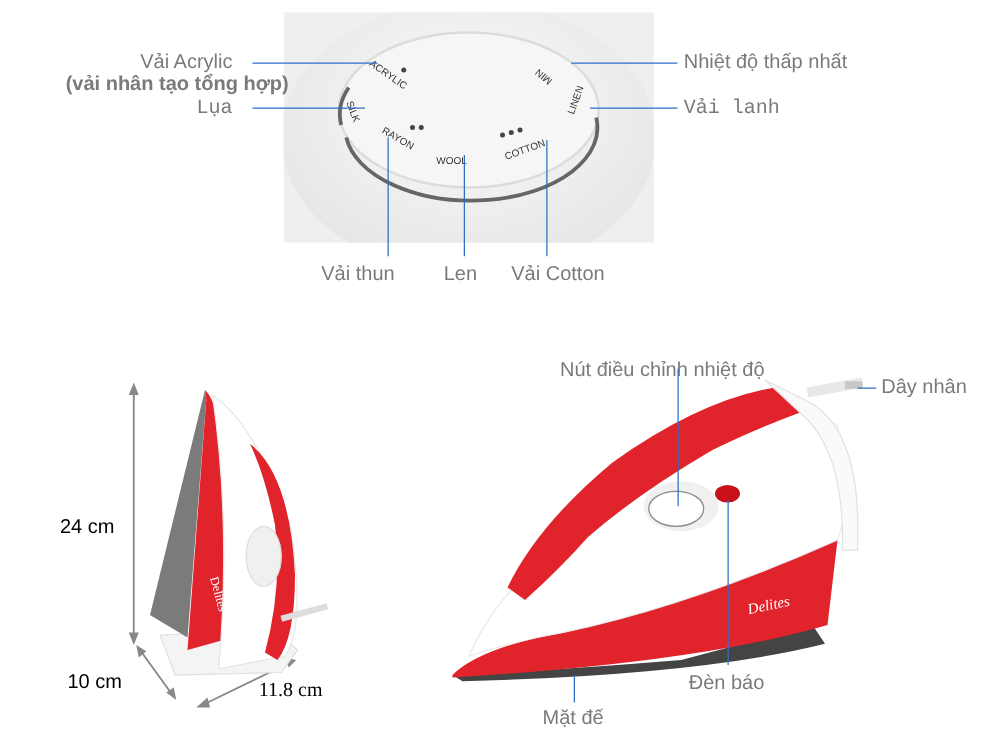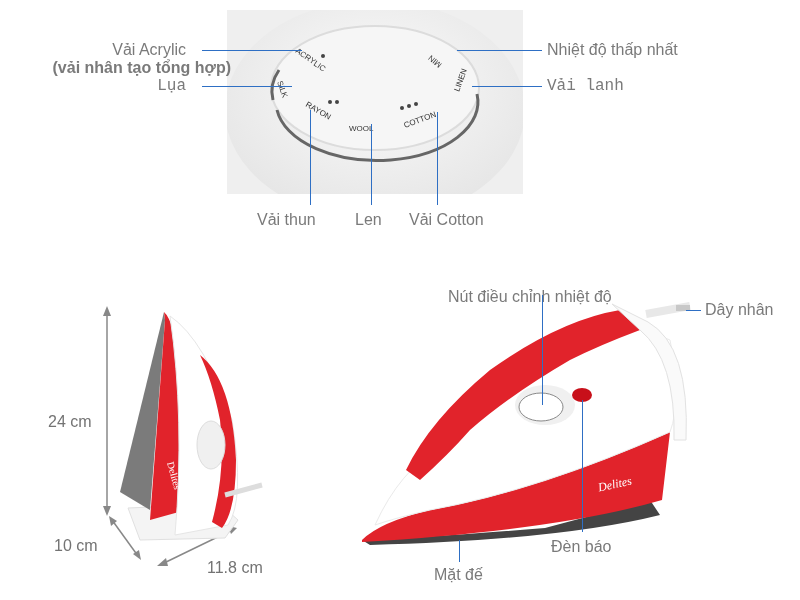--- a/index.html
+++ b/index.html
@@ -3,21 +3,21 @@
 <meta charset="utf-8">
 <style>
   html, body { margin:0; padding:0; }
   body { width:800px; height:600px; background:#ffffff; position:relative; overflow:hidden;
          font-family:"Liberation Sans", "DejaVu Sans", sans-serif; }
   .lbl { position:absolute; color:#7a7a7a; font-size:16px; line-height:18px; white-space:nowrap; }
   .r { text-align:right; }
   .line { position:absolute; background:#2e6fc4; }
   .panel { position:absolute; }
   svg { position:absolute; left:0; top:0; }
-  .dimtxt { position:absolute; color:#737373; font-size:16px; white-space:nowrap; }
+  .dimtxt { position:absolute; color:#000000; font-size:16px; white-space:nowrap; }
 </style>
 </head>
 <body>
 
 <div class="panel" style="left:227px;top:10px;width:296px;height:184px;background:#efefef;">
   <svg width="296" height="184" viewBox="0 0 296 184">
     <defs>
       <radialGradient id="g1" cx="50%" cy="40%" r="70%">
         <stop offset="0" stop-color="#fbfbfb"></stop>
           <stop offset="1" stop-color="#e2e2e2"></stop>
@@ -83,21 +83,21 @@
   <path d="M170 316 Q205 340 232 420 Q245 500 228 525 L175 535 Q185 420 170 316 Z" fill="#ffffff" stroke="#e6e6e6"></path>
 
   <path d="M200 355 Q232 380 236 460 Q236 510 222 528 L212 522 Q226 470 220 420 Q212 380 200 355 Z" fill="#e1232b"></path>
 
   <ellipse cx="211" cy="445" rx="14" ry="24" fill="#f0f0f0" stroke="#ddd"></ellipse>
 
   <path d="M225 495 L262 485" stroke="#ddd" stroke-width="5"></path>
 </svg>
 <div class="dimtxt" style="left:48px;top:413px;">24 cm</div>
 <div class="dimtxt" style="left:54px;top:537px;">10 cm</div>
-<div class="dimtxt" style="left:207px;top:559px;">11.8 cm</div>
+<div class="dimtxt" style="left:207px;top:544px;font-family:Liberation Serif, serif;">11.8 cm</div>
 <div class="dimtxt" style="left:160px;top:470px;color:#fff;font-size:10px;transform:rotate(75deg);font-family:'Liberation Serif',serif;">Delites</div>
 
 <svg width="800" height="600" style="pointer-events:none;">
 
   <path d="M362 540 Q420 538 545 528 L650 500 L660 515 Q560 540 370 545 Z" fill="#444"></path>
 
   <path d="M362 540 Q380 522 430 510 Q540 490 670 432 L662 500 Q560 530 362 542 Z" fill="#e1232b"></path>
 
   <path d="M375 525 Q400 470 440 448 Q480 420 520 390 Q560 360 620 320 L670 340 Q682 400 670 432 Q540 490 430 510 Q395 518 375 525 Z" fill="#ffffff" stroke="#eaeaea"></path>
 

